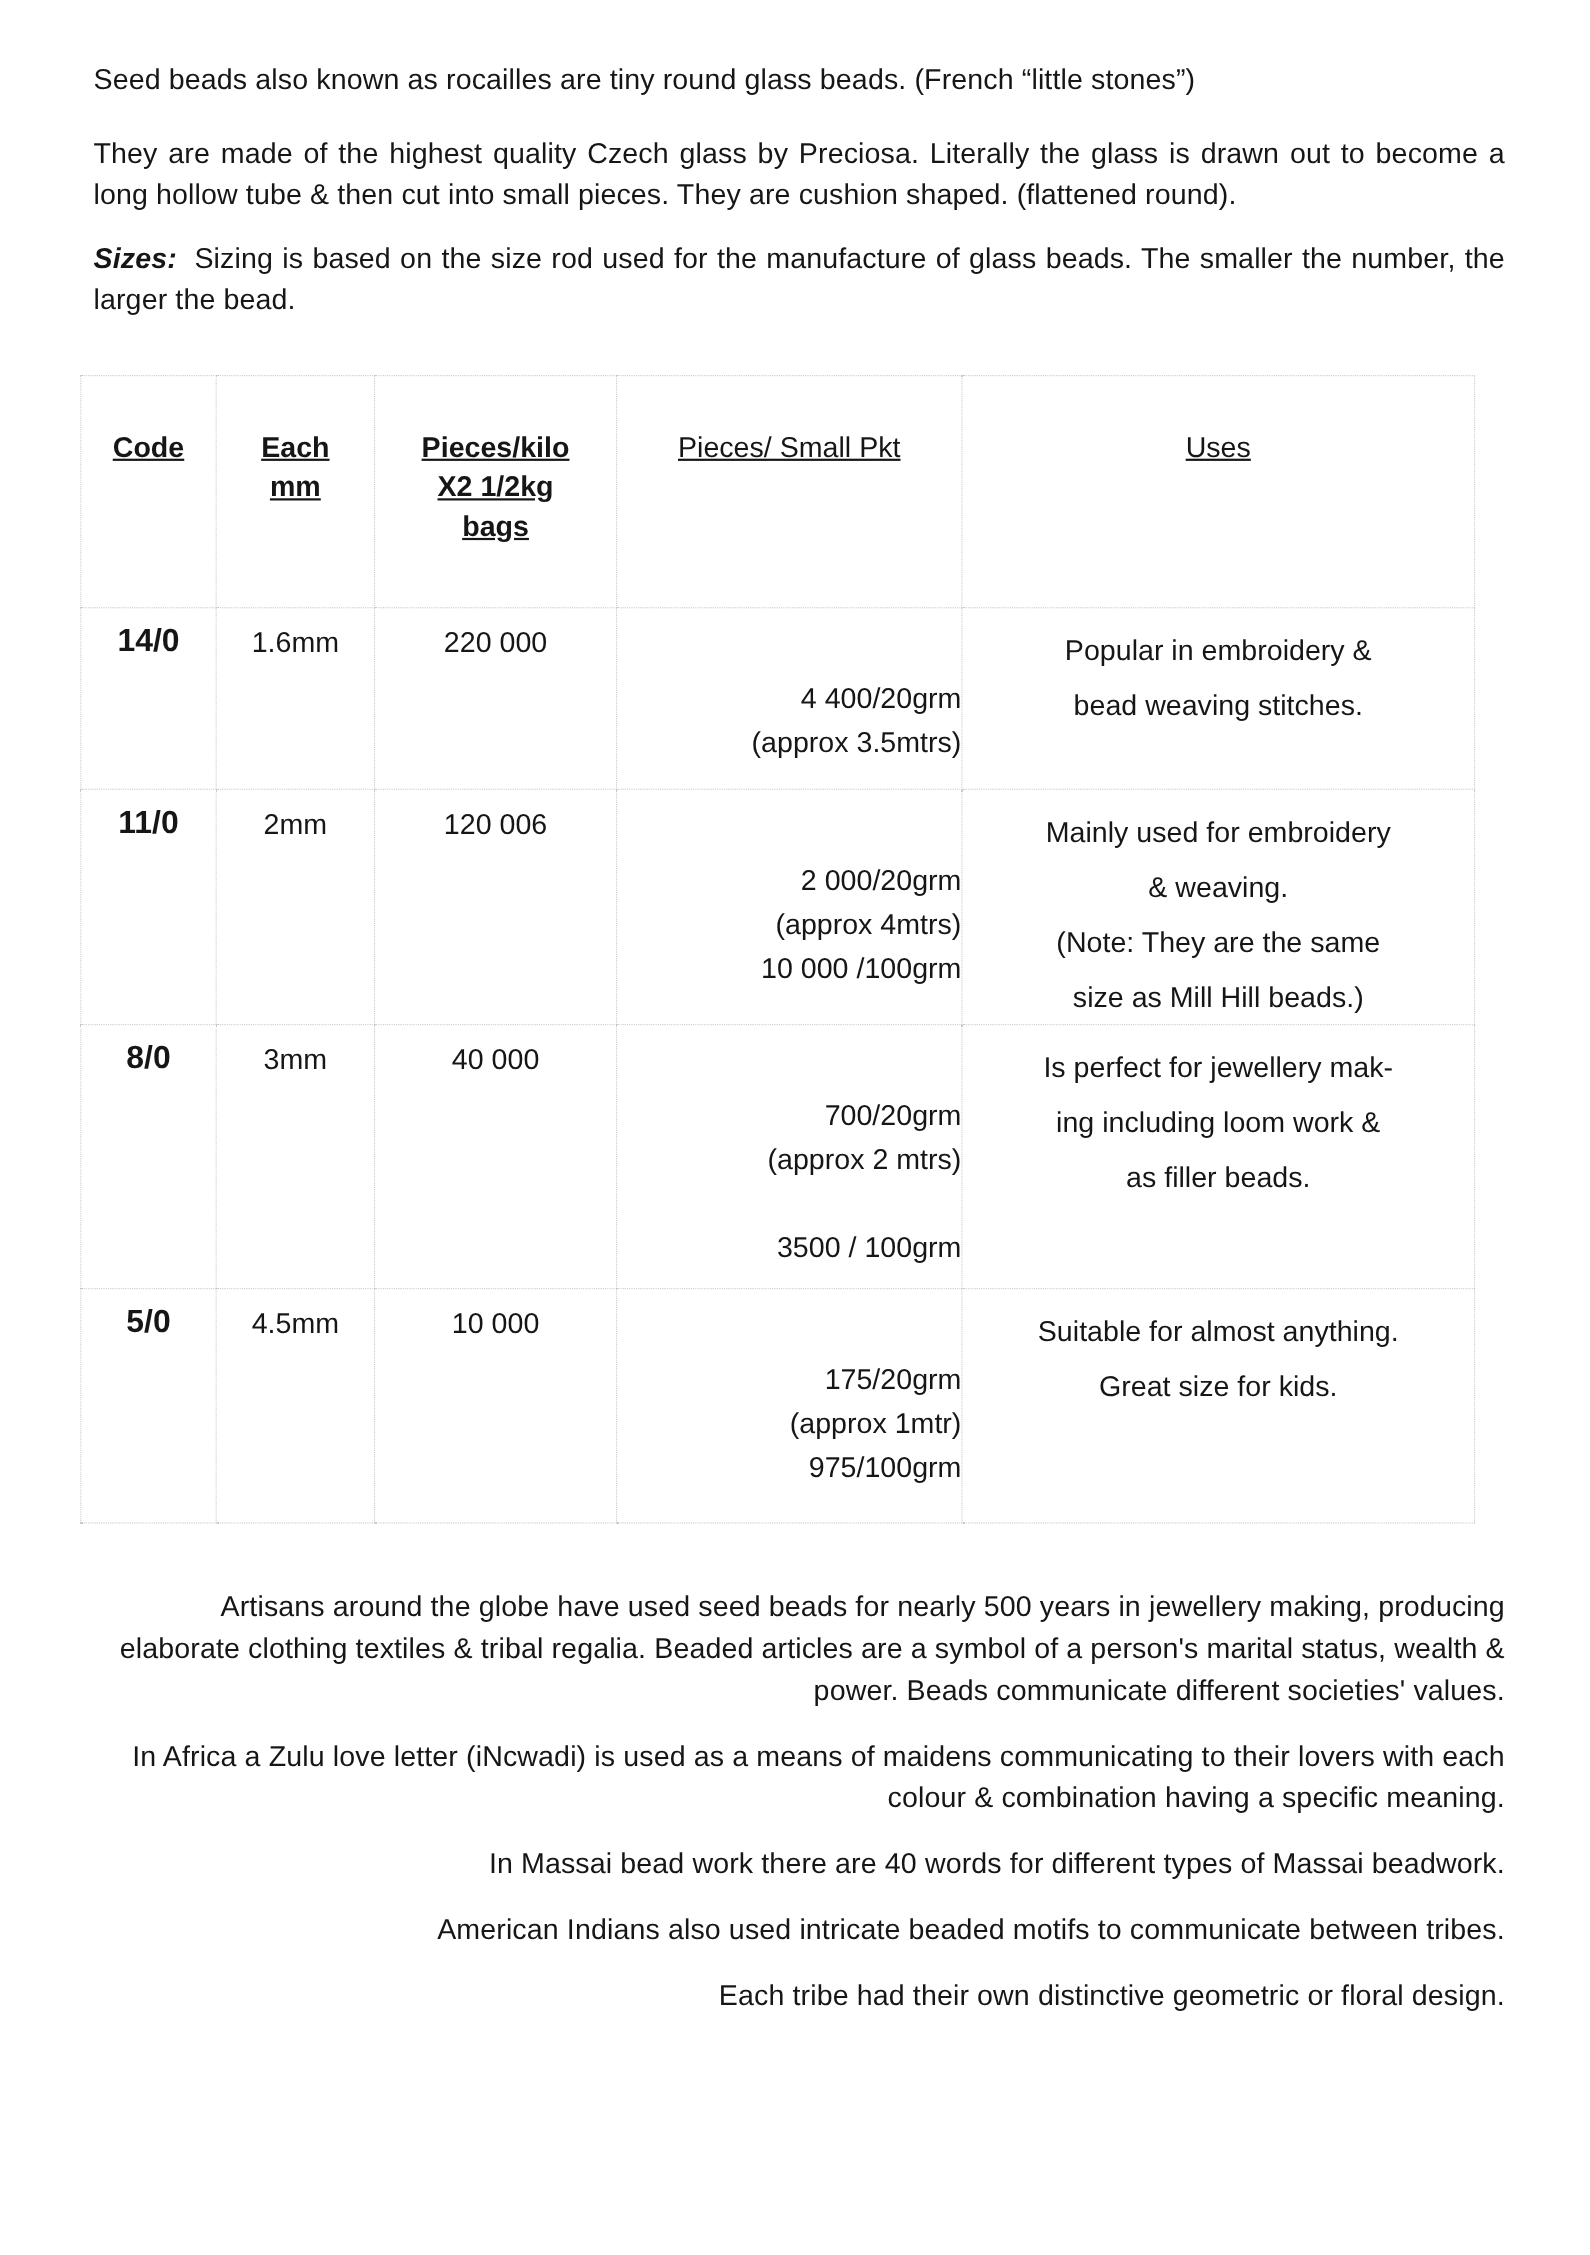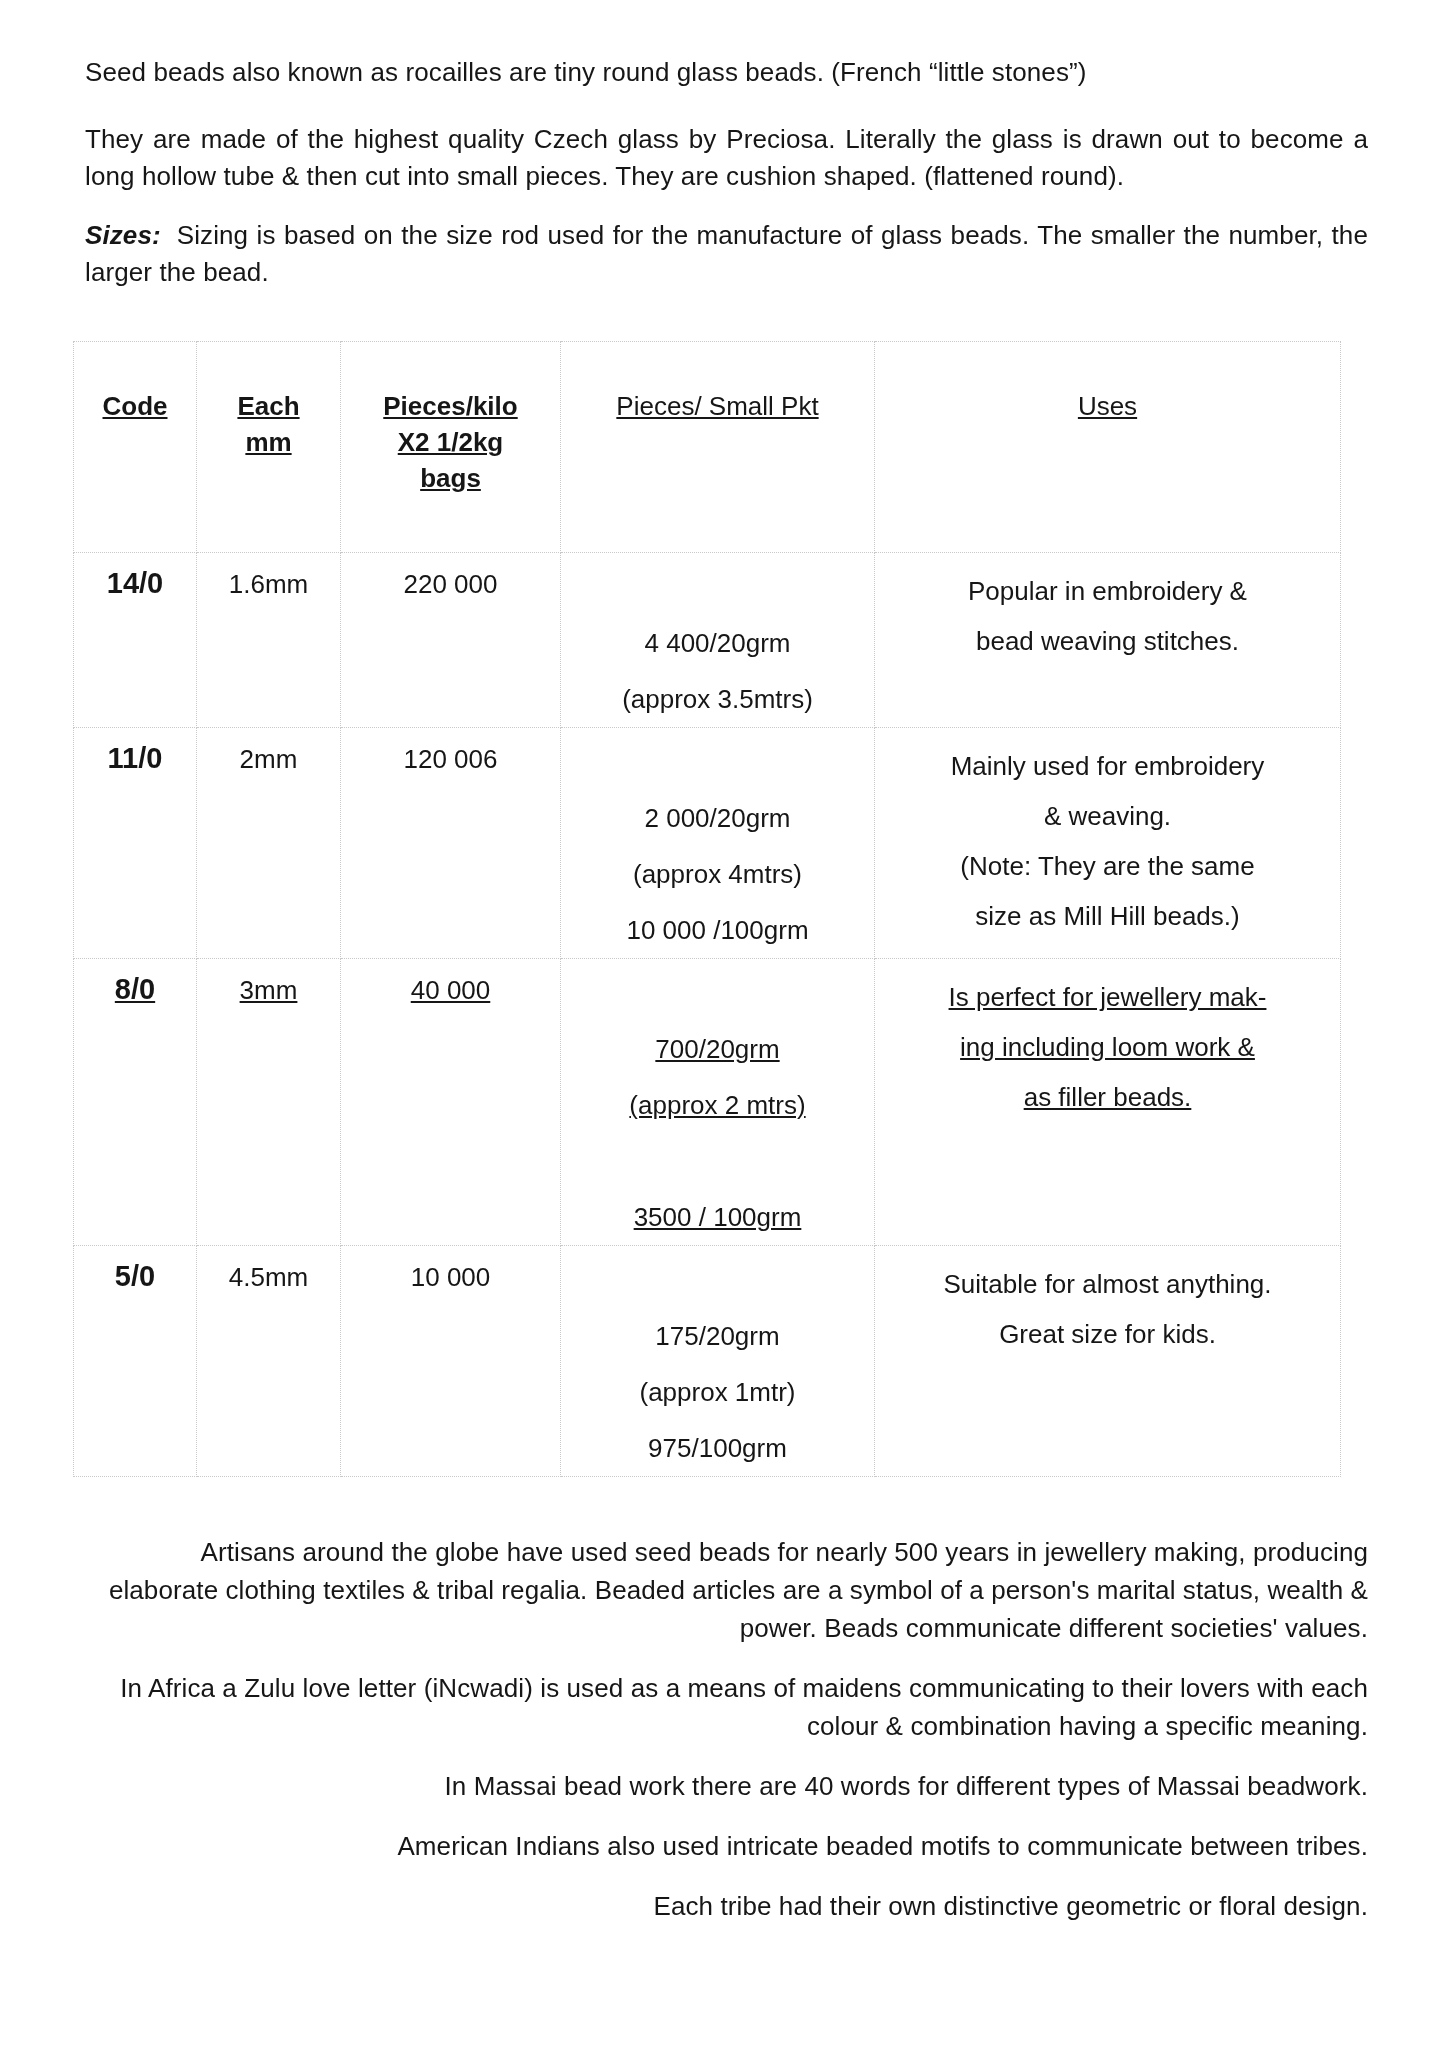--- a/index.html
+++ b/index.html
@@ -60,32 +60,33 @@
     font-weight: normal;
     line-height: 36px;
     text-decoration: underline;
   }
   .bead-table thead th.hb { font-weight: bold; }
 
   .pre { white-space: pre-line; }
 
   tr.r1 { height: 165px; }
   tr.r2 { height: 200px; }
-  tr.r3 { height: 240px; text-decoration: underline; }
+  tr.r3 { height: 240px; }
   tr.r4 { height: 213px; }
 
   td.cell-code {
     font-weight: bold;
     font-size: 29px;
     padding-top: 14px;
   }
   td.cell-size, td.cell-kilo { padding-top: 16px; }
   td.cell-pkt {
     padding-top: 62px;
-    line-height: 56px;
+    line-height: 40px;
+    text-align: right;
   }
   td.cell-uses {
     padding-top: 13px;
     line-height: 50px;
   }
 
   
   .footer-block { margin-top: 56px; }
   .footer-block .para { line-height: 38px; text-align: right; }
 </style>

